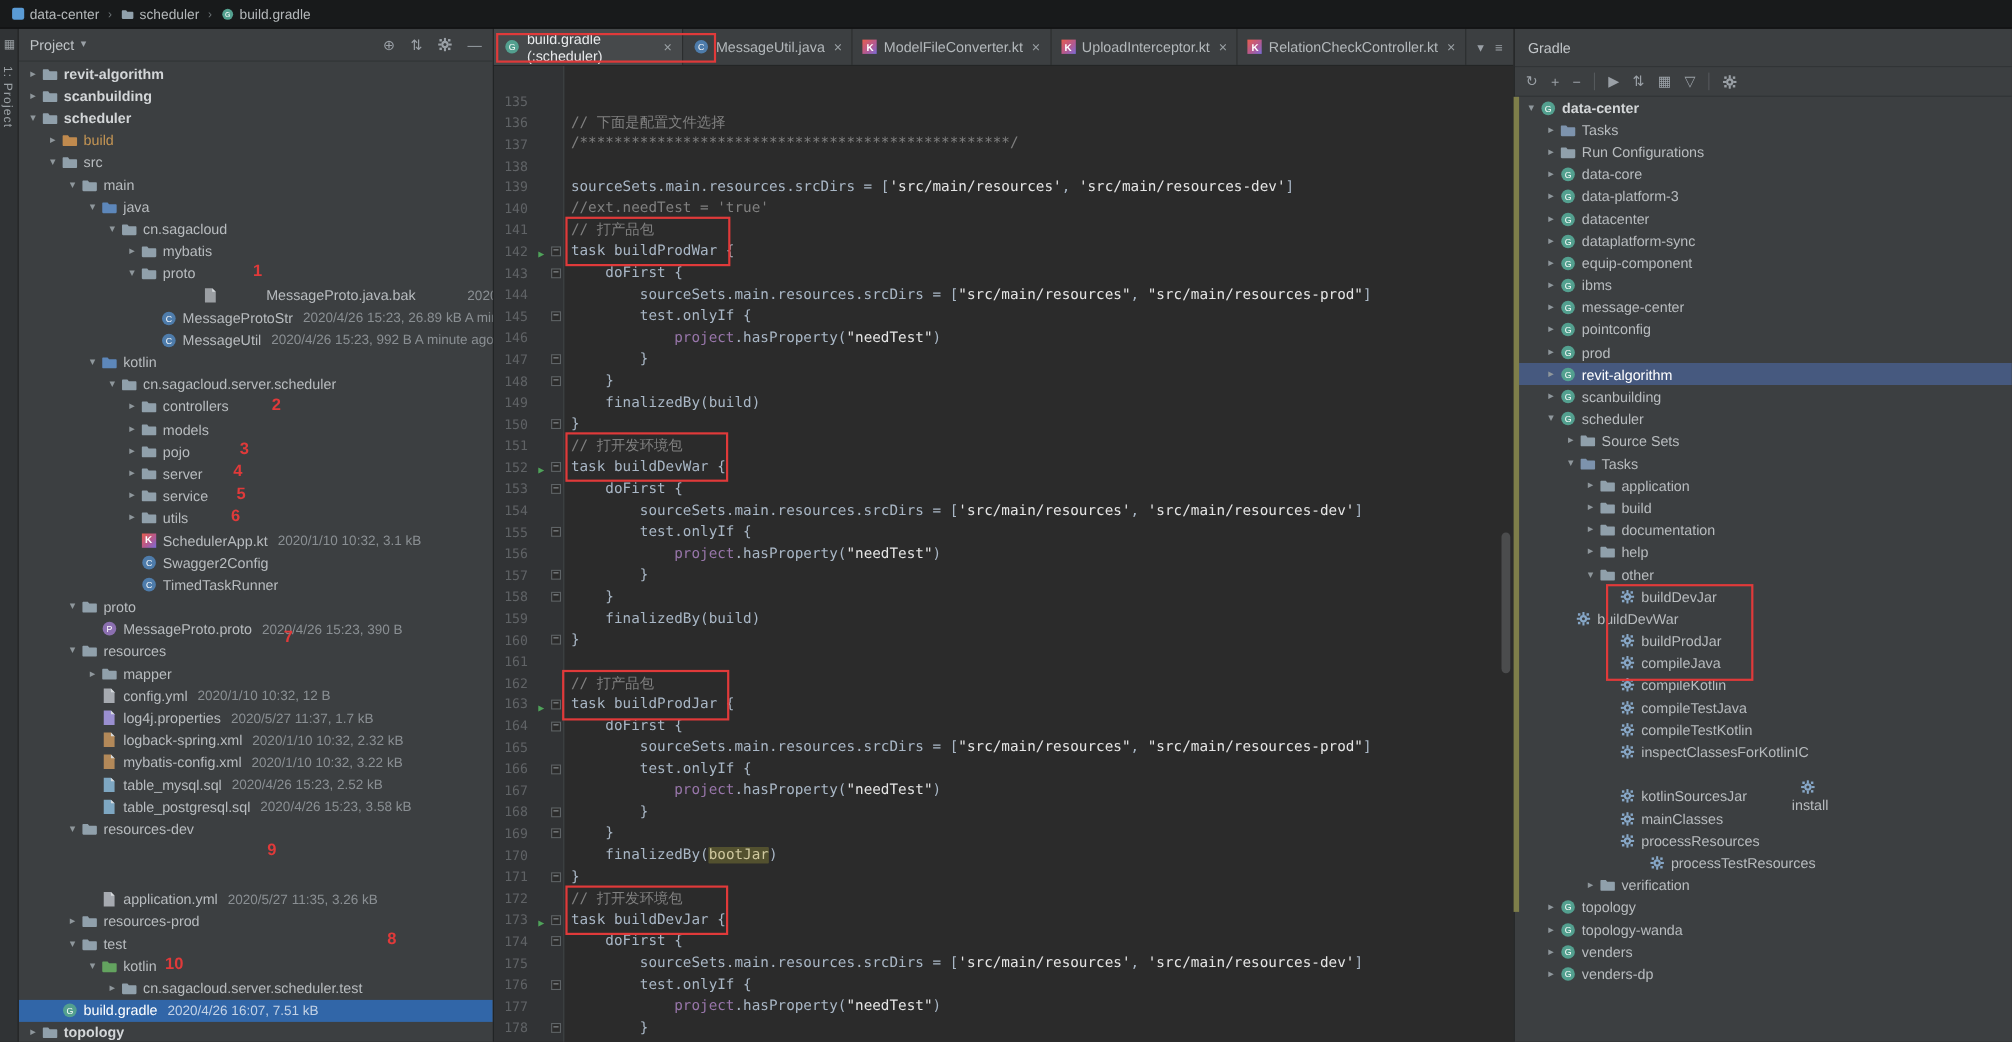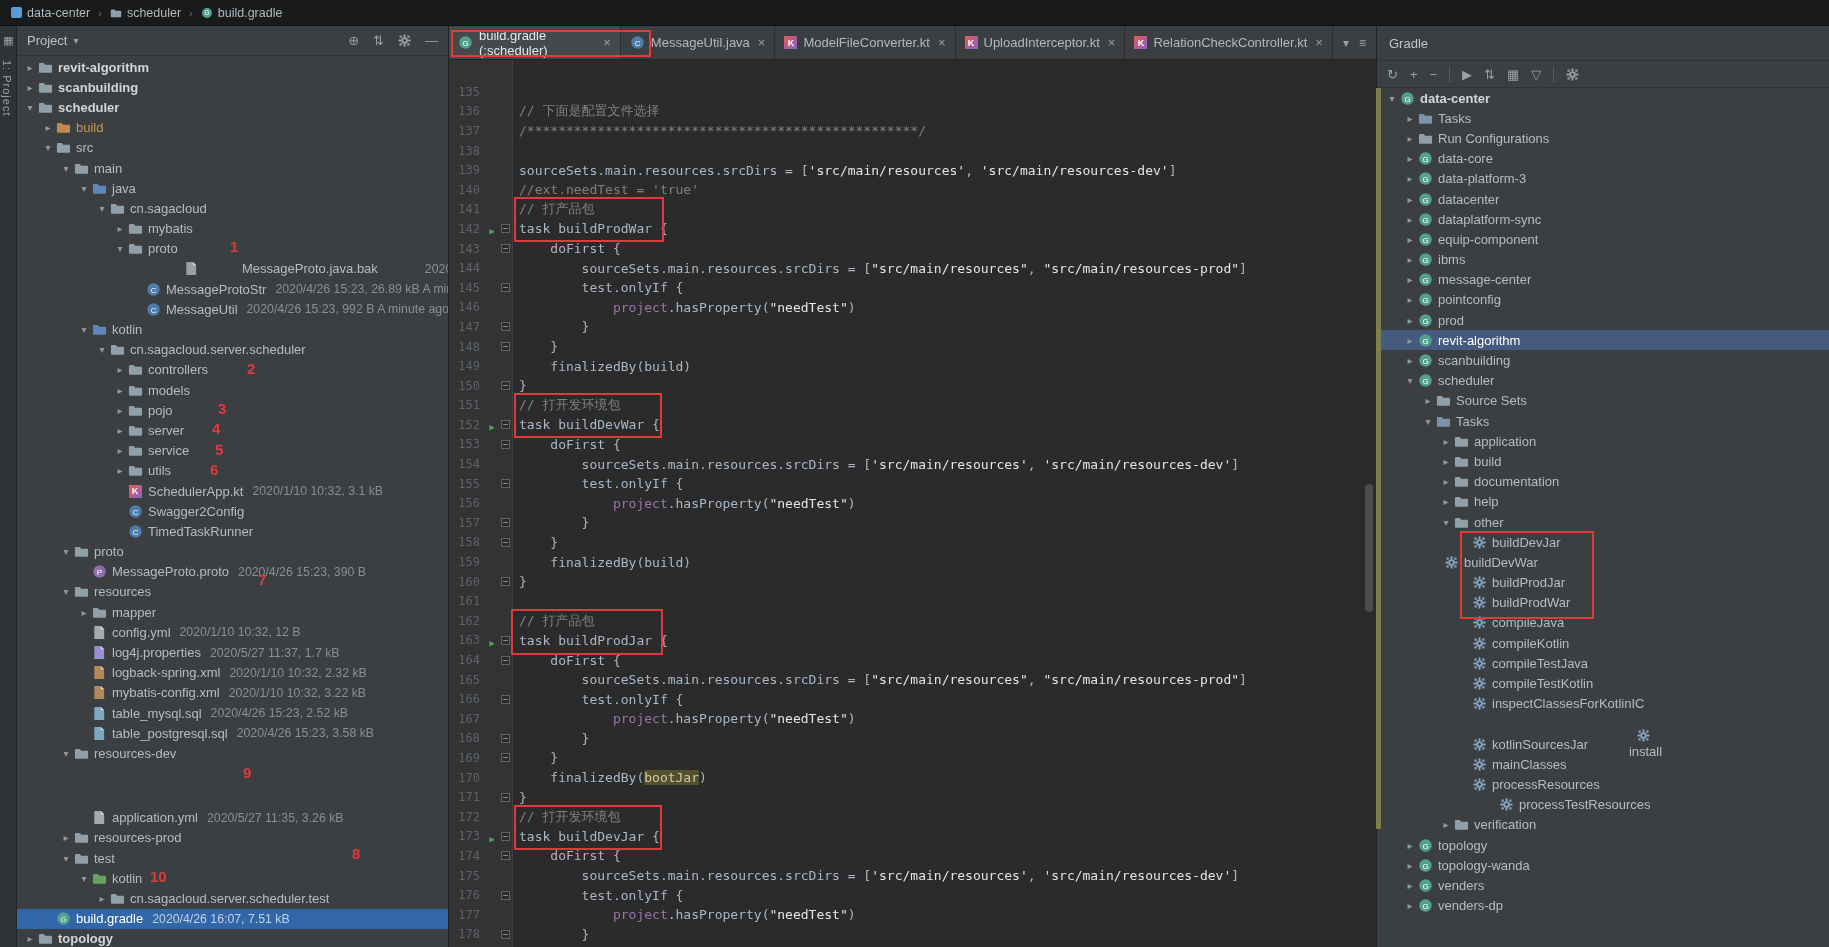--- a/index.html
+++ b/index.html
@@ -928,21 +928,21 @@
               <rect x="10" y="1.6" width="2.4" height="2.4"></rect>
               <rect x="1.6" y="10" width="2.4" height="2.4"></rect>
               <rect x="10" y="10" width="2.4" height="2.4"></rect>
               <circle cx="7" cy="7" r="3.6"></circle>
             </g>
             <circle cx="7" cy="7" r="1.5" fill="#3c3f41"></circle>
           </svg>
         </span>
         <span class="tlabel">buildDevJar</span>
       </div>
-      <div class="trow" style="padding-left: 52px;">
+      <div class="trow" style="padding-left: 40px;">
         <span class="arr"></span>
         <span class="ticon">
           <svg class="gear-svg" width="13" height="13" viewBox="0 0 14 14">
             <g fill="#87a7c7">
               <rect x="6" y="0.4" width="2" height="3.2"></rect>
               <rect x="6" y="10.4" width="2" height="3.2"></rect>
               <rect x="0.4" y="6" width="3.2" height="2"></rect>
               <rect x="10.4" y="6" width="3.2" height="2"></rect>
               <rect x="1.6" y="1.6" width="2.4" height="2.4"></rect>
               <rect x="10" y="1.6" width="2.4" height="2.4"></rect>
@@ -967,40 +967,20 @@
               <rect x="1.6" y="1.6" width="2.4" height="2.4"></rect>
               <rect x="10" y="1.6" width="2.4" height="2.4"></rect>
               <rect x="1.6" y="10" width="2.4" height="2.4"></rect>
               <rect x="10" y="10" width="2.4" height="2.4"></rect>
               <circle cx="7" cy="7" r="3.6"></circle>
             </g>
             <circle cx="7" cy="7" r="1.5" fill="#3c3f41"></circle>
           </svg>
         </span>
         <span class="tlabel">buildProdJar</span>
-      </div>
-      <div class="trow" style="padding-left: 80px;">
-        <span class="arr"></span>
-        <span class="ticon">
-          <svg class="gear-svg" width="13" height="13" viewBox="0 0 14 14">
-            <g fill="#87a7c7">
-              <rect x="6" y="0.4" width="2" height="3.2"></rect>
-              <rect x="6" y="10.4" width="2" height="3.2"></rect>
-              <rect x="0.4" y="6" width="3.2" height="2"></rect>
-              <rect x="10.4" y="6" width="3.2" height="2"></rect>
-              <rect x="1.6" y="1.6" width="2.4" height="2.4"></rect>
-              <rect x="10" y="1.6" width="2.4" height="2.4"></rect>
-              <rect x="1.6" y="10" width="2.4" height="2.4"></rect>
-              <rect x="10" y="10" width="2.4" height="2.4"></rect>
-              <circle cx="7" cy="7" r="3.6"></circle>
-            </g>
-            <circle cx="7" cy="7" r="1.5" fill="#3c3f41"></circle>
-          </svg>
-        </span>
-        <span class="tlabel">buildProdWar</span>
       </div>
       <div class="trow" style="padding-left: 80px;">
         <span class="arr"></span>
         <span class="ticon">
           <svg class="gear-svg" width="13" height="13" viewBox="0 0 14 14">
             <g fill="#87a7c7">
               <rect x="6" y="0.4" width="2" height="3.2"></rect>
               <rect x="6" y="10.4" width="2" height="3.2"></rect>
               <rect x="0.4" y="6" width="3.2" height="2"></rect>
               <rect x="10.4" y="6" width="3.2" height="2"></rect>

